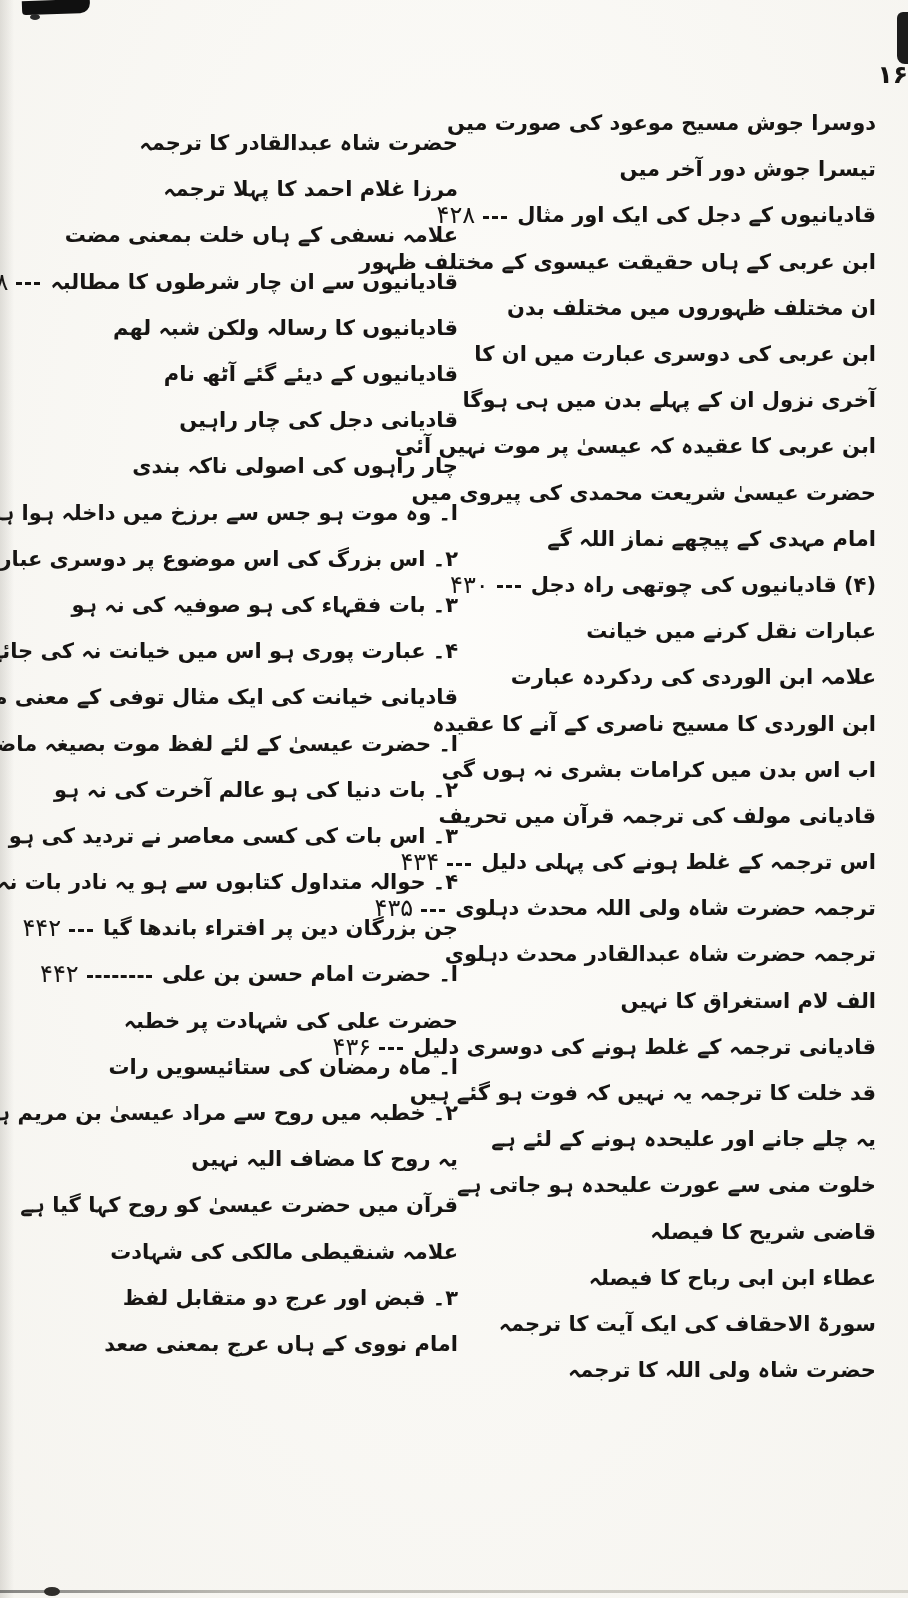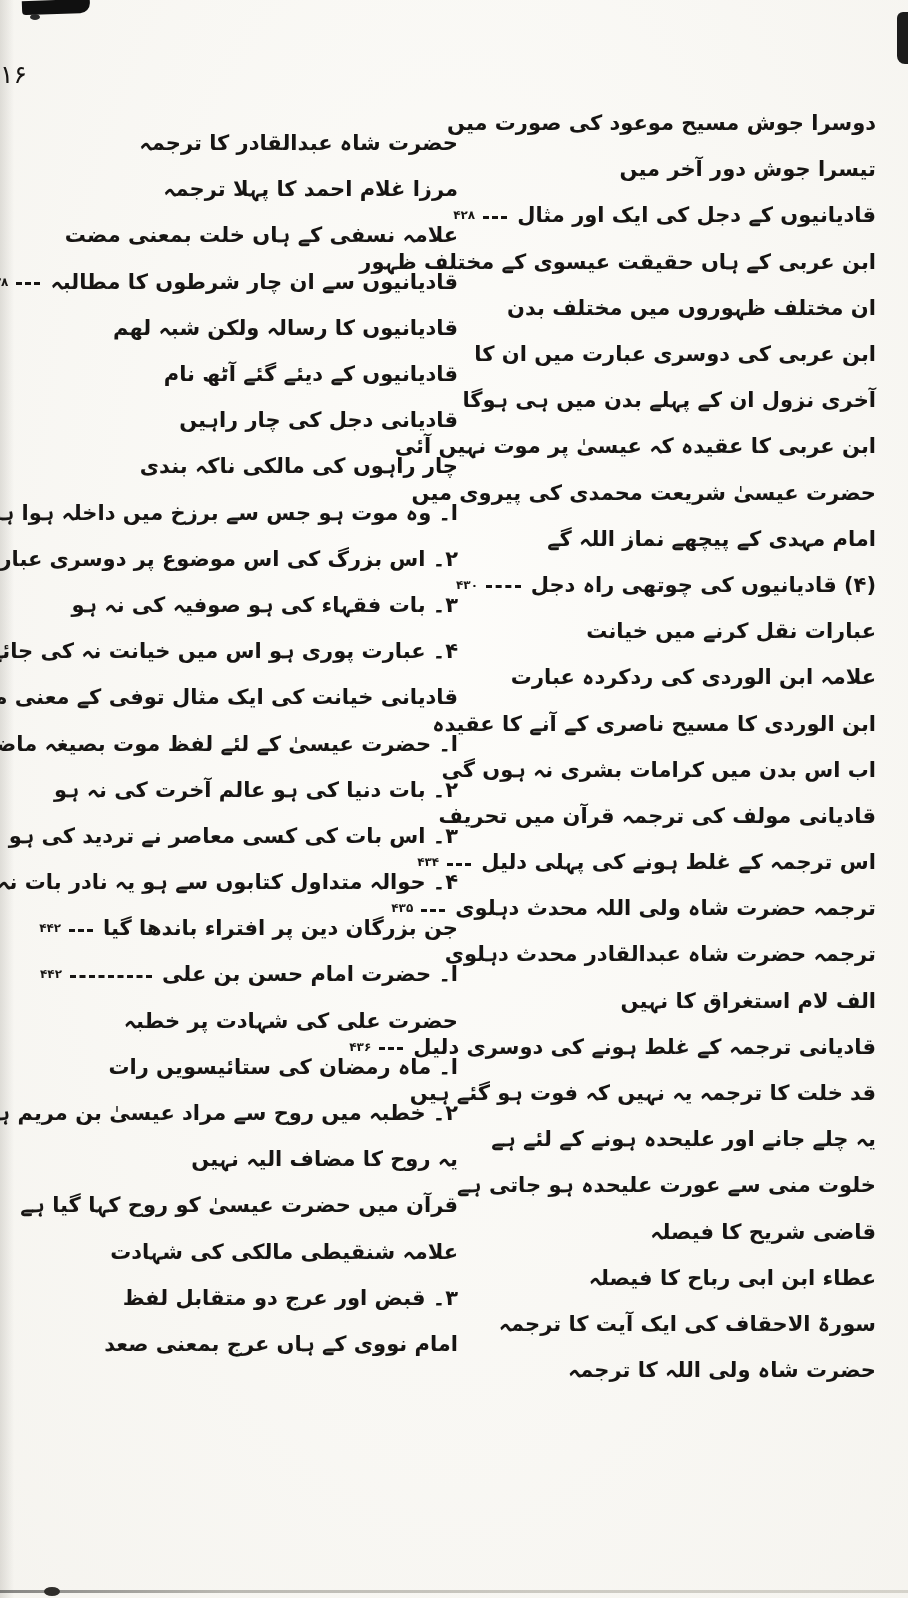--- a/index.html
+++ b/index.html
@@ -7,41 +7,42 @@
     position:relative;
     width:908px;height:1598px;
     margin:0 auto;
     background:var(--paper,#fcfbf7);
     font-family:"DejaVu Sans",sans-serif;
     overflow:hidden;
     direction:rtl;
   }
   .page-number{
     position:absolute;top:60px;left:0;right:0;
-    text-align:left;
-    font-size:25px;font-weight:400;
+    text-align:right;
+    font-size:25px;font-weight:700;
     color:var(--ink,#171513);
     letter-spacing:2px;
+    padding-left:28px;
   }
   .col{position:absolute;display:flex;flex-direction:column;}
   .col-right{top:100px;left:456px;width:420px;}
   .col-left{top:120px;left:40px;width:418px;}
   .row{
     height:46.2px;
     display:flex;direction:rtl;align-items:center;
     font-size:21px;font-weight:700;
     color:var(--ink,#171513);
   }
   .row .t{white-space:nowrap;}
   .leader{
     flex:1;min-width:24px;height:0;
     border-top:3.5px dashed var(--ink,#171513);
     margin:4px 10px 0 8px;
   }
-  .pg{font-size:12px;font-weight:700;letter-spacing:1px;}
+  .pg{font-size:24px;font-weight:400;letter-spacing:1px;}
   
   .artifact{position:absolute;pointer-events:none;}
   .a-topleft{left:22px;top:0;width:68px;height:14px;background:#101010;border-radius:0 2px 10px 4px;transform:rotate(-2deg);}
   .a-topleft2{left:30px;top:14px;width:10px;height:6px;background:#2a2a2a;border-radius:50%;}
   .a-topright{right:0;top:12px;width:11px;height:52px;background:#1c1c1c;border-radius:6px 0 0 8px;}
   .a-bottomline{left:0;right:0;bottom:5px;height:3px;background:linear-gradient(to right,#4a4a48,#9a9890 25%,#b5b2a8 60%,#c3c0b6);opacity:.65;}
   .a-bottomspot{left:44px;bottom:2px;width:16px;height:9px;background:#2f2d2a;border-radius:50%;}
   .a-leftshade{left:0;top:0;bottom:0;width:14px;background:linear-gradient(to right,rgba(90,85,75,.16),rgba(90,85,75,0));}
   .a-papergrain{left:0;top:0;right:0;bottom:0;background:radial-gradient(ellipse at 50% 40%,rgba(255,255,255,.35),rgba(120,110,90,.05));}
 </style>
@@ -168,21 +169,21 @@
       <div class="row">
         <span class="t">قادیانیوں کا رسالہ ولکن شبہ لھم</span>
       </div>
       <div class="row">
         <span class="t">قادیانیوں کے دیئے گئے آٹھ نام</span>
       </div>
       <div class="row">
         <span class="t">قادیانی دجل کی چار راہیں</span>
       </div>
       <div class="row">
-        <span class="t">چار راہوں کی مالکی ناکہ بندی</span>
+        <span class="t">چار راہوں کی اصولی ناکہ بندی</span>
       </div>
       <div class="row">
         <span class="t">ا۔ وہ موت ہو جس سے برزخ میں داخلہ ہوا ہو</span>
       </div>
       <div class="row">
         <span class="t">۲۔ اس بزرگ کی اس موضوع پر دوسری عبارت دیکھو</span>
       </div>
       <div class="row">
         <span class="t">۳۔ بات فقہاء کی ہو صوفیہ کی نہ ہو</span>
       </div>

